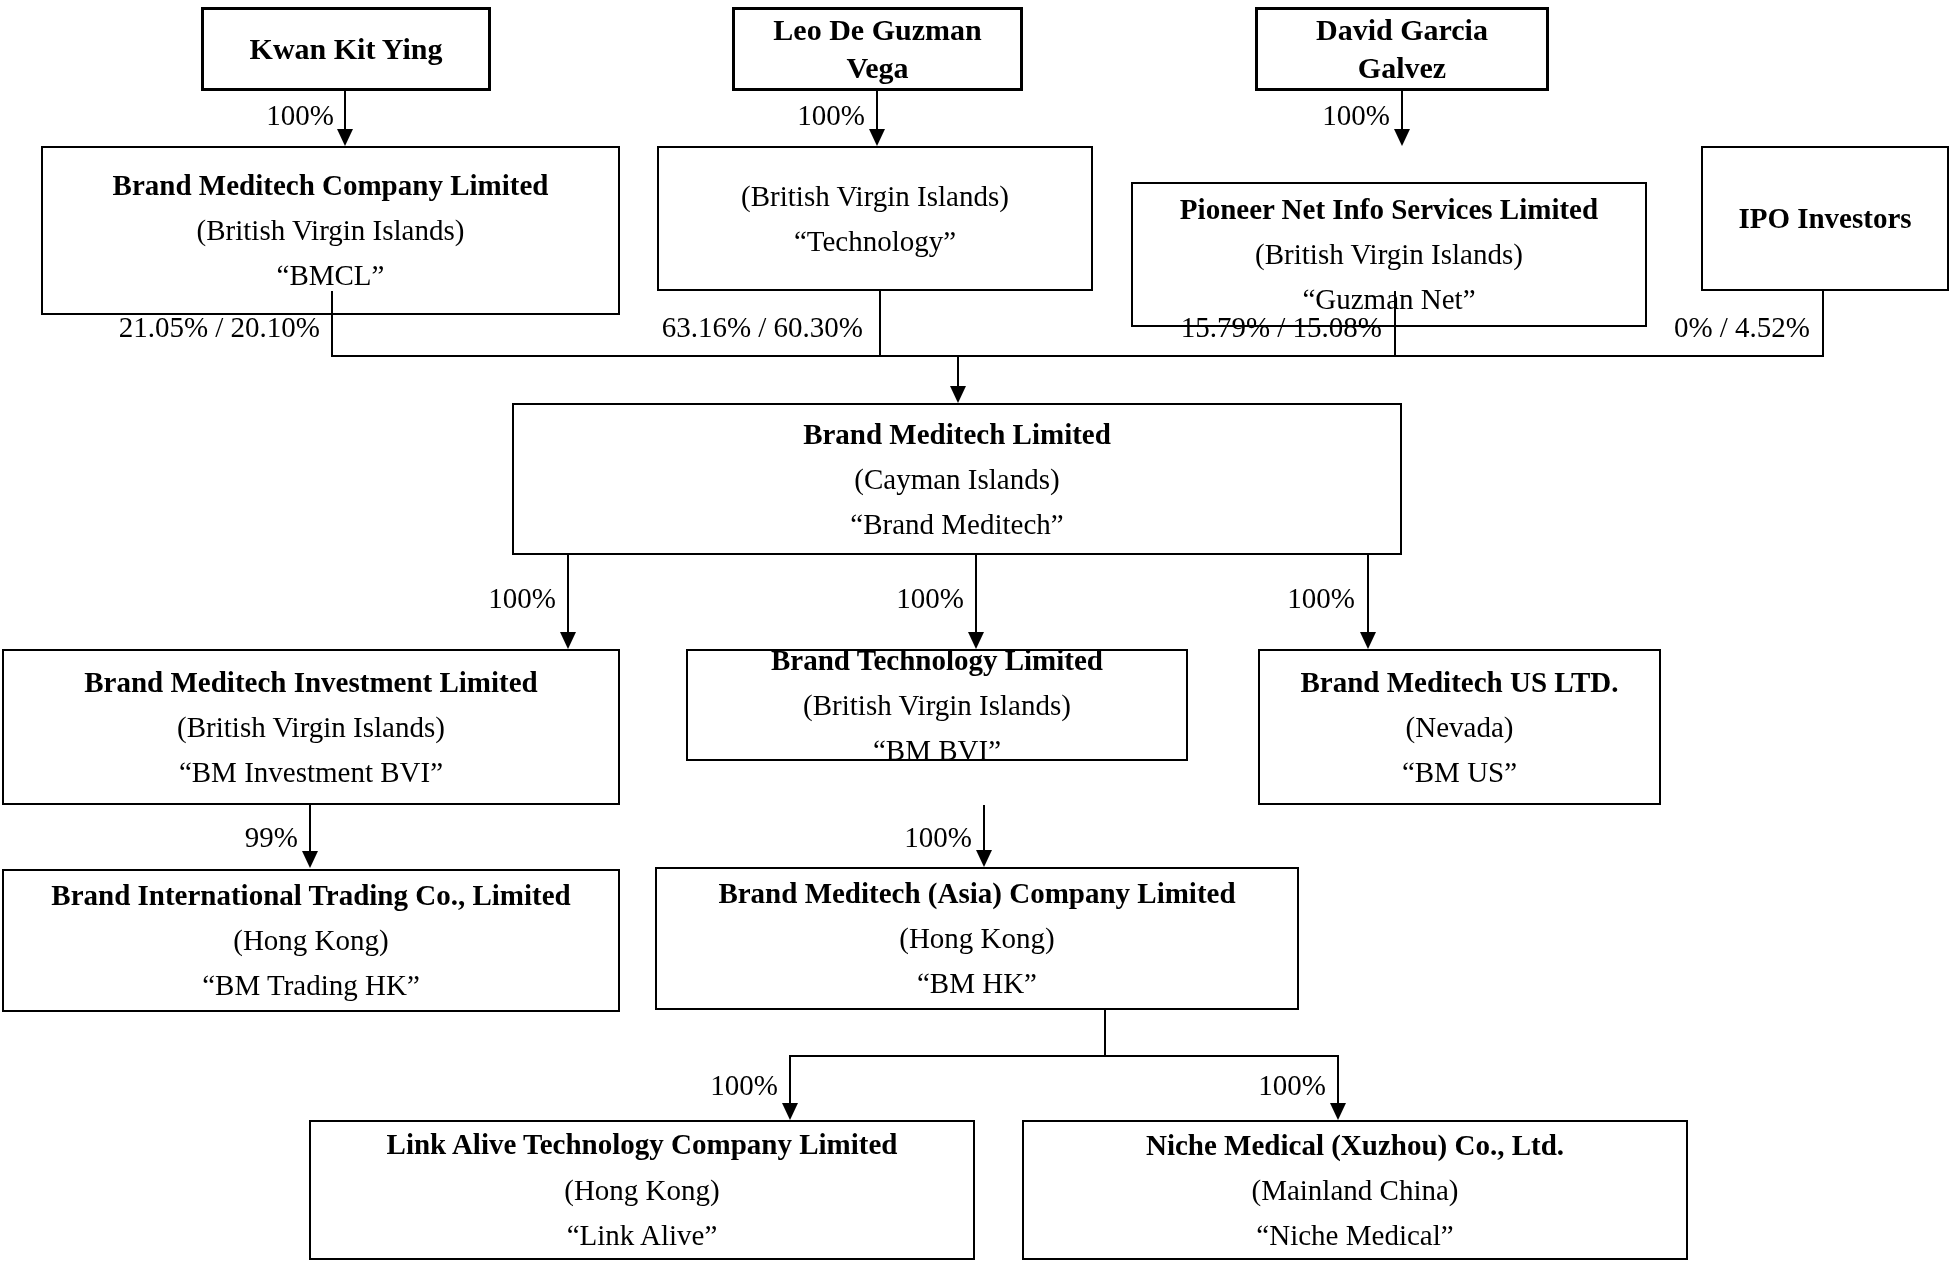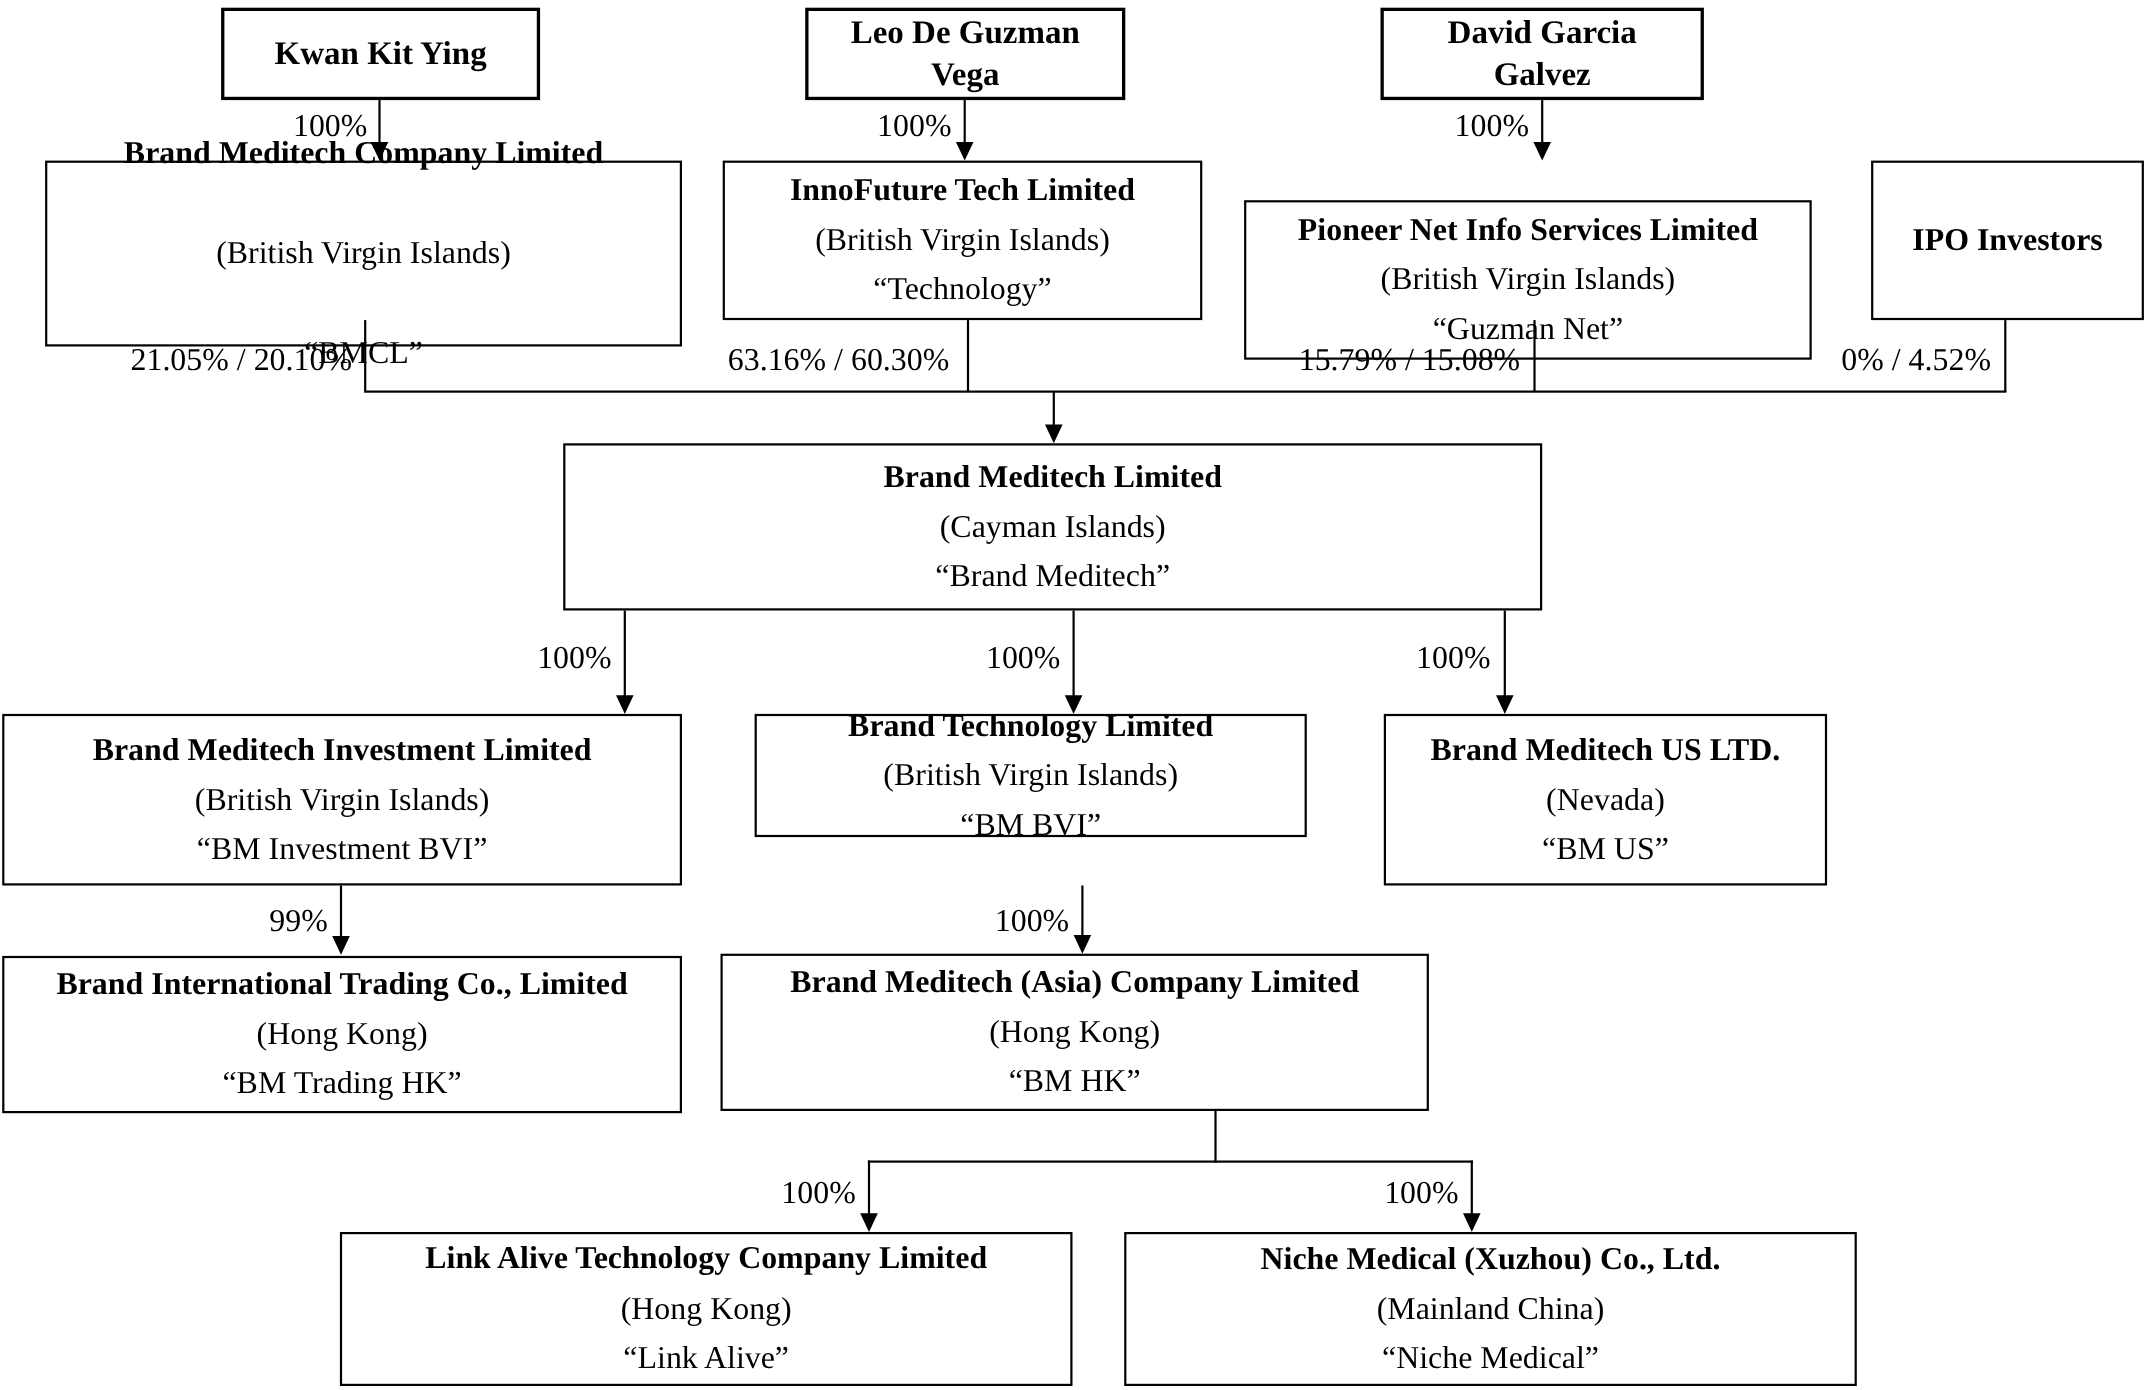--- a/index.html
+++ b/index.html
@@ -49,21 +49,21 @@
     font-size:29px;
     line-height:34px;
     text-align:right;
     white-space:nowrap;
   }
 
   
   #n-kwan       {left:201px;  top:7px;    width:290px; height:84px;}
   #n-leo        {left:732px;  top:7px;    width:291px; height:84px;}
   #n-david      {left:1255px; top:7px;    width:294px; height:84px;}
-  #n-bmcl       {left:41px;   top:146px;  width:579px; height:169px;gap:46px;}
+  #n-bmcl       {left:41px;   top:146px;  width:579px; height:169px;}
   #n-innofuture {left:657px;  top:146px;  width:436px; height:145px;}
   #n-pioneer    {left:1131px; top:146px;  width:516px; height:145px;margin-top:36px;}
   #n-ipo        {left:1701px; top:146px;  width:248px; height:145px;}
   #n-bm         {left:512px;  top:403px;  width:890px; height:152px;}
   #n-bminv      {left:2px;    top:649px;  width:618px; height:156px;}
   #n-btech      {left:686px;  top:649px;  width:502px; height:112px;}
   #n-bmus       {left:1258px; top:649px;  width:403px; height:156px;}
   #n-bmtrading  {left:2px;    top:869px;  width:618px; height:143px;}
   #n-bmhk       {left:655px;  top:867px;  width:644px; height:143px;}
   #n-linkalive  {left:309px;  top:1120px; width:666px; height:140px;justify-content:space-between;}
@@ -146,21 +146,20 @@
   <div class="vline" id="v-david"></div>
   <div class="arrow-down" id="a-david"></div>
   <div class="pct" id="p-david">100%</div>
 
   <div class="node company" id="n-bmcl">
     <div class="name">Brand Meditech Company Limited</div>
     <div class="sub">(British Virgin Islands)</div>
     <div class="sub">“BMCL”</div>
   </div>
   <div class="node company" id="n-innofuture">
-    <div class="name">InnoFuture Tech Limited</div>
     <div class="sub">(British Virgin Islands)</div>
     <div class="sub">“Technology”</div>
   </div>
   <div class="node company" id="n-pioneer">
     <div class="name">Pioneer Net Info Services Limited</div>
     <div class="sub">(British Virgin Islands)</div>
     <div class="sub">“Guzman Net”</div>
   </div>
   <div class="node company" id="n-ipo">
     <div class="name">IPO Investors</div>

